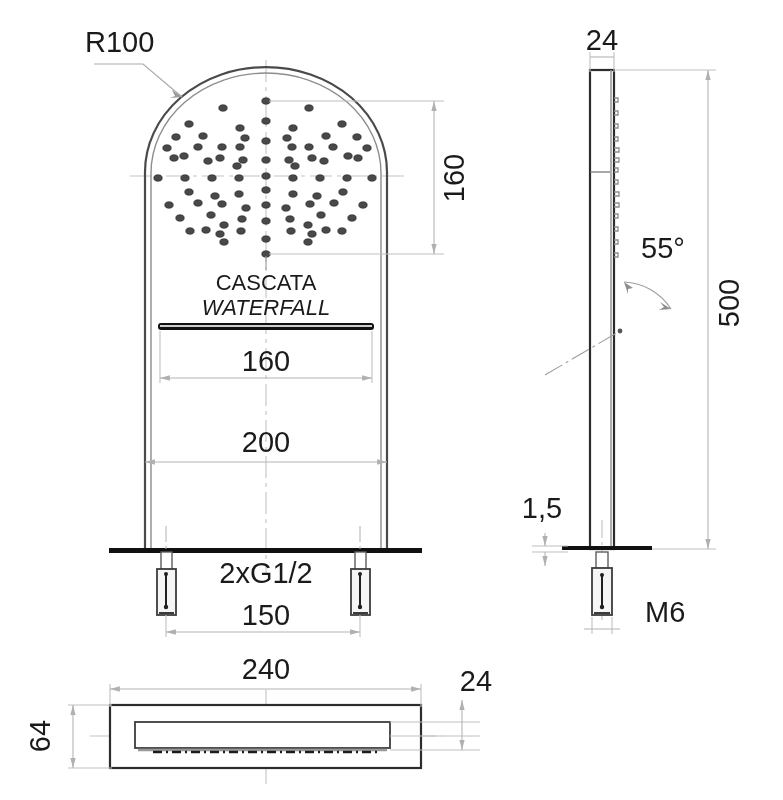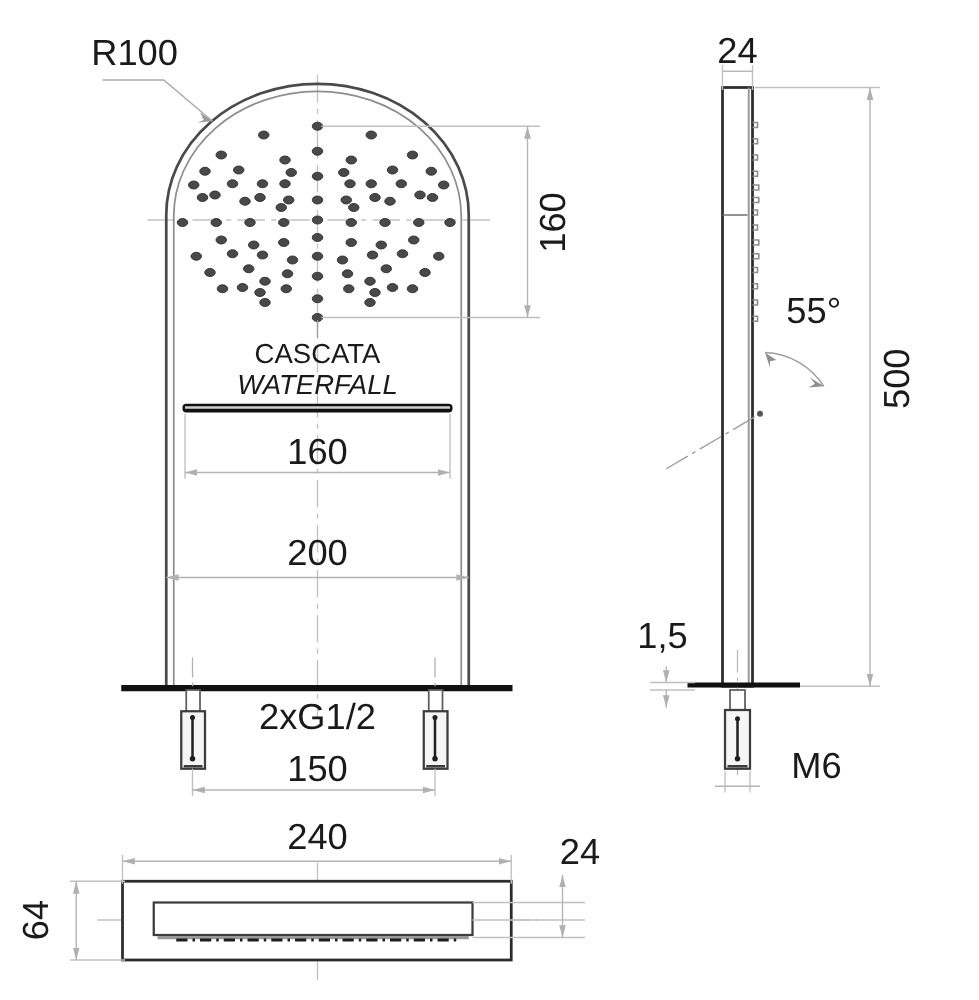--- a/index.html
+++ b/index.html
@@ -9,21 +9,21 @@
   }
   body {
     width: 783px;
     height: 800px;
     overflow: hidden;
     font-family: "Liberation Sans", sans-serif;
     position: relative;
   }
   #drawing-root {
     position: absolute;
-    left: 0;
+    left: 12px;
     top: 0;
     width: 637px;
     height: 800px;
   }
   svg#cad {
     display: block;
     width: 783px;
     height: 800px;
   }
   text {

